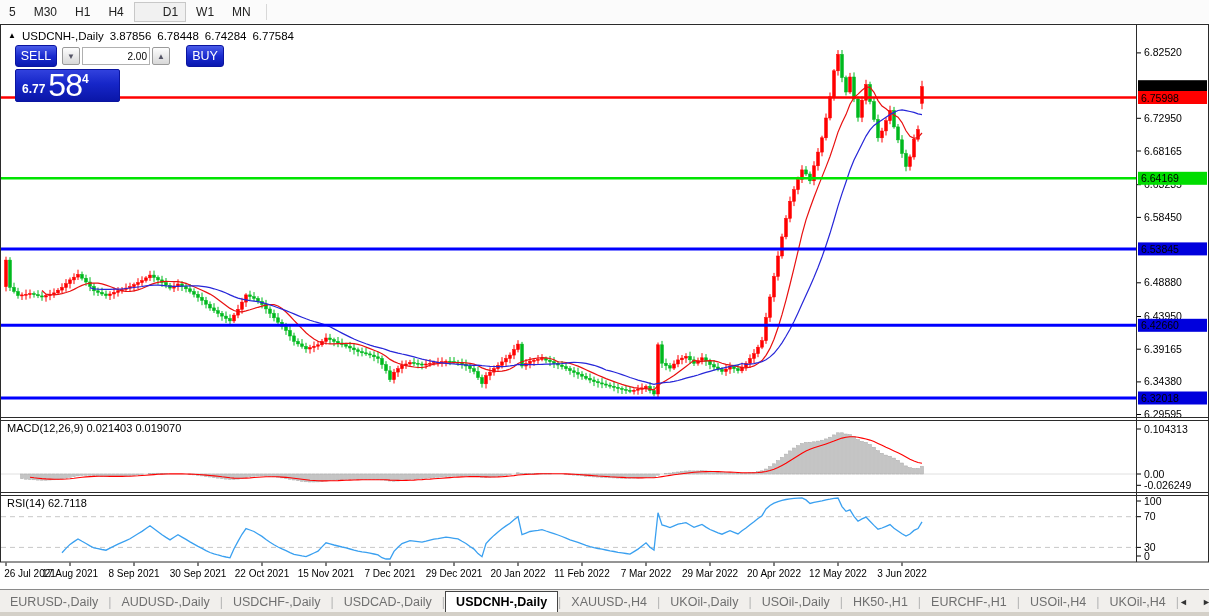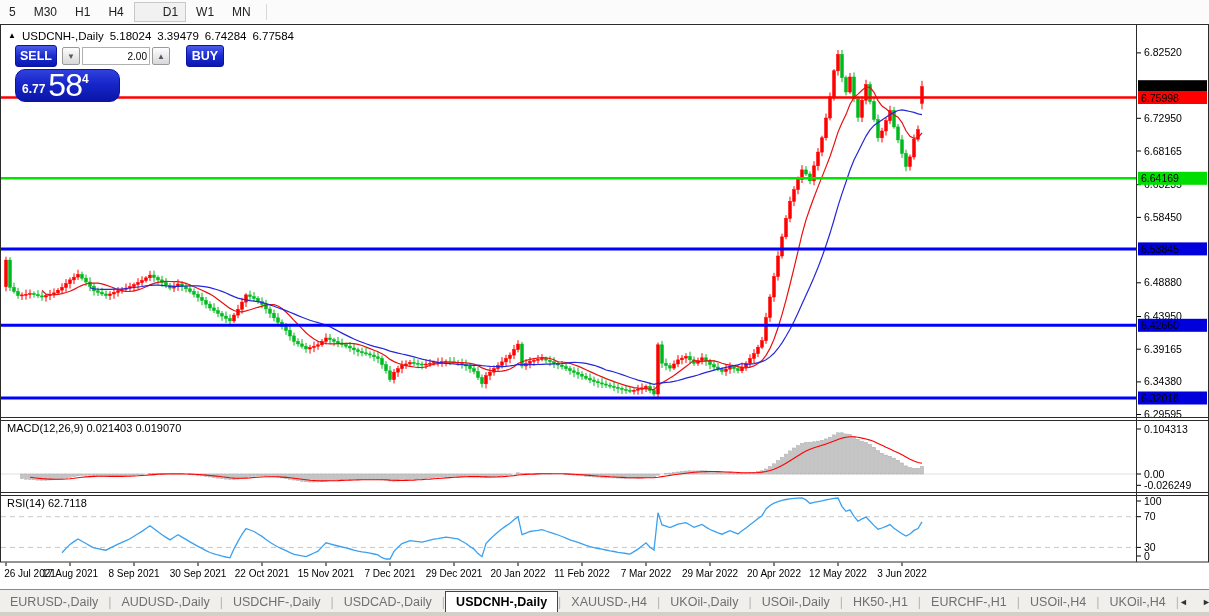--- a/index.html
+++ b/index.html
@@ -22,35 +22,35 @@
   svg text.badge-text{font-size:10.5px;}
 
   
   #chart-title{position:absolute;left:8px;top:7px;font-size:11.5px;color:#000;display:flex;
     align-items:center;gap:6px;white-space:nowrap;}
   #chart-title .tri{font-size:8px;line-height:1;}
 
   
   #trade-panel{position:absolute;left:15px;top:22px;width:209px;}
   .tp-row1{display:flex;align-items:stretch;height:22px;}
-  .tp-btn{border:1px solid #0a14a0;border-radius:3px;color:#fff;font-size:12.5px;font-weight:bold;
+  .tp-btn{border:1px solid #0a14a0;border-radius:3px;color:#fff;font-size:12.5px;font-weight:normal;
     background:linear-gradient(180deg,#4a5ce8 0%,#1b2cd0 50%,#0a18b0 100%);
     display:flex;align-items:center;justify-content:center;cursor:pointer;padding:0;}
   .tp-sell{width:42px;}
   .tp-buy{width:38px;margin-left:auto;}
   .tp-vol{margin-left:3px;background:#fff;border-radius:3px;padding:1px 2px;display:flex;
     align-items:center;gap:2px;}
   .tp-arrow{width:16px;height:16px;background:linear-gradient(180deg,#fdfdfd,#d8d8d8);
     border:1px solid #9a9a9a;border-radius:2px;color:#556;font-size:8px;display:flex;
     align-items:center;justify-content:center;cursor:pointer;}
   .tp-vol-input{width:62px;height:16px;border:1px solid #b0b0b0;font-family:"Liberation Sans",sans-serif;
     font-size:10px;text-align:right;padding:0 2px;}
   .tp-row2{display:flex;margin-top:2px;height:33px;}
   .tp-price{background:linear-gradient(180deg,#3141dd 0%,#1626c8 45%,#0a16a8 100%);
-    border:1px solid #0a14a0;border-radius:10px;color:#fff;display:flex;align-items:center;
+    border:1px solid #0a14a0;border-radius:2px;color:#fff;display:flex;align-items:center;
     padding:0 4px;cursor:pointer;}
   .tp-price .sm{font-size:12px;font-weight:bold;align-self:flex-end;margin:0 3px 5px 2px;}
   .tp-price .big{font-size:32px;line-height:29px;letter-spacing:-1px;}
   .tp-price .sup{font-size:12px;font-weight:bold;align-self:flex-start;margin-top:2px;}
   .tp-price.sellp{width:95px;}
   .tp-price.buyp{flex:1;margin-left:5px;}
 
   
   #tabbar{position:absolute;left:0;top:589px;width:1209px;height:23px;background:#f1efec;
     border-top:1px solid #8a8a8a;display:flex;align-items:center;font-size:12.5px;color:#6f6f6f;
@@ -883,22 +883,22 @@
         <line x1="1" y1="417.5" x2="1208" y2="417.5" stroke="#2b2b2b"></line>
         <line x1="1" y1="420.5" x2="1208" y2="420.5" stroke="#2b2b2b"></line>
         <line x1="1" y1="492.5" x2="1208" y2="492.5" stroke="#2b2b2b"></line>
         <line x1="1" y1="495.5" x2="1208" y2="495.5" stroke="#2b2b2b"></line>
       </g>
     </svg>
 
     <div id="chart-title">
       <span class="tri">▲</span>
       <span>USDCNH-,Daily</span>
-      <span>5.18024</span>
-      <span>3.39479</span>
+      <span>3.87856</span>
+      <span>6.78448</span>
       <span>6.74284</span>
       <span>6.77584</span>
     </div>
 
     <div id="trade-panel">
       <div class="tp-row1">
         <button class="tp-btn tp-sell">SELL</button>
         <div class="tp-vol">
           <span class="tp-arrow">▼</span>
           <input class="tp-vol-input" value="2.00" style="">

